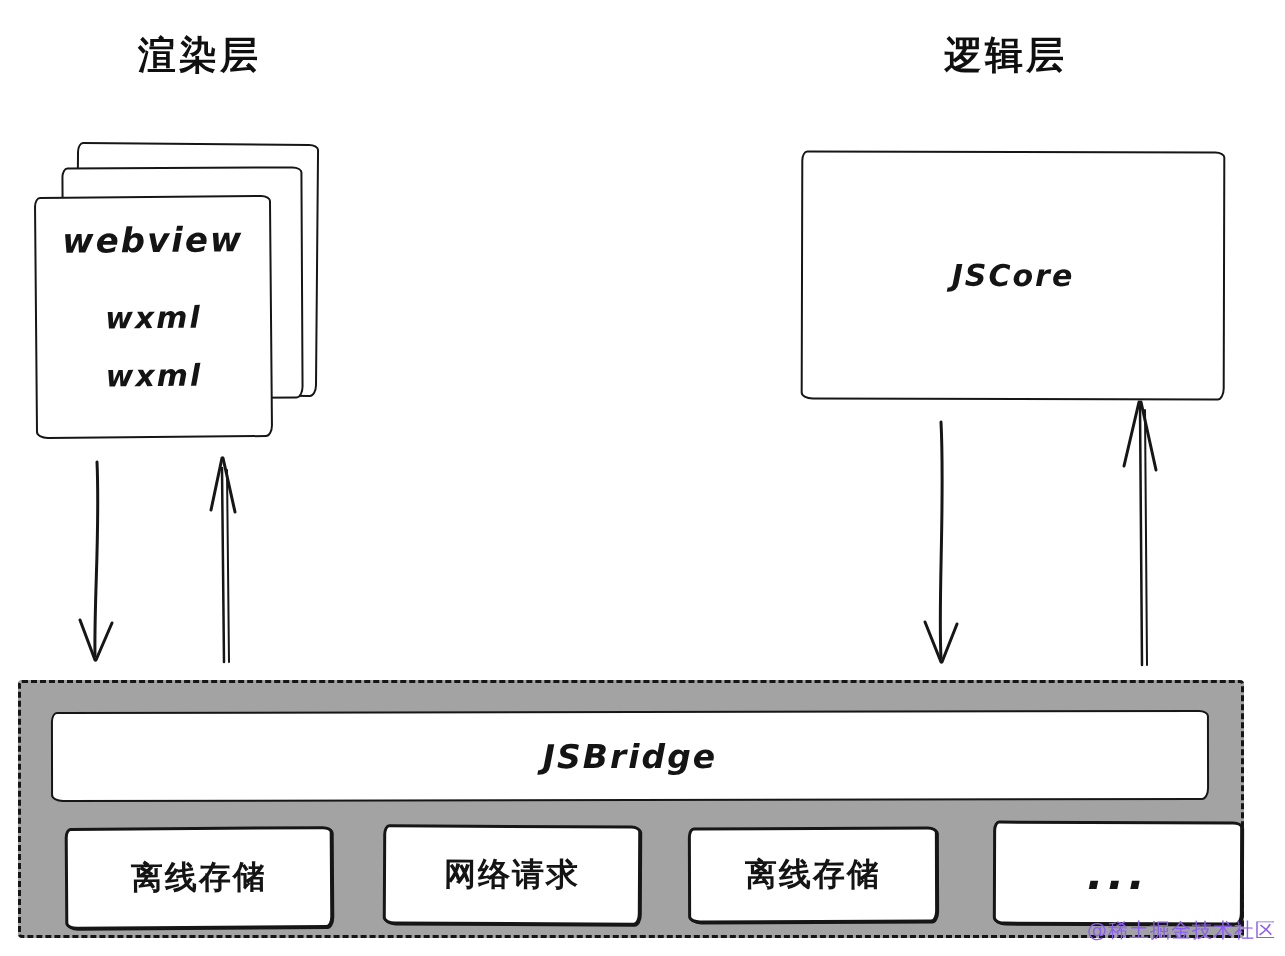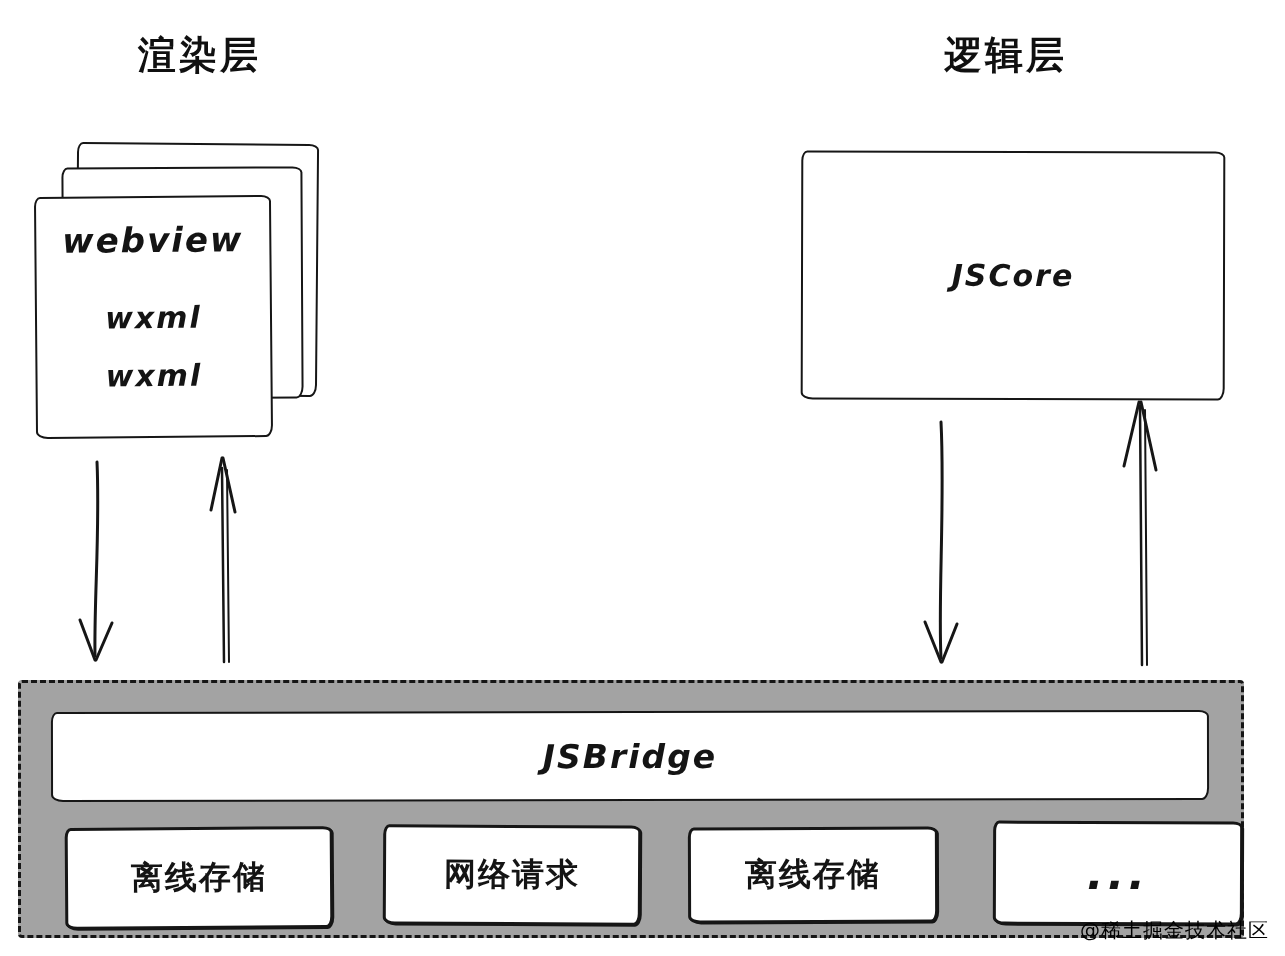--- a/index.html
+++ b/index.html
@@ -52,21 +52,21 @@
     border-width:3px;box-shadow:1px 1px 0 0 #161616;
   }
   .cap-box .cap-label{font-size:32px;font-weight:700;letter-spacing:2px;}
   .cap-1{left:44px;top:144px;width:268px;height:102px;transform:rotate(-.4deg);}
   .cap-2{left:362px;top:142px;width:258px;height:100px;transform:rotate(.3deg);}
   .cap-3{left:667px;top:144px;width:250px;height:96px;transform:rotate(-.2deg);}
   .cap-4{left:972px;top:138px;width:250px;height:104px;transform:rotate(.2deg);}
   .cap-4 .cap-label{font-size:44px;letter-spacing:4px;}
   .arrows{position:absolute;left:0;top:0;width:1285px;height:956px;pointer-events:none;}
   .watermark{
-    position:absolute;right:16px;bottom:12px;font-size:20px;color:#000000;letter-spacing:1px;
+    position:absolute;right:9px;bottom:12px;font-size:20px;color:#8b5cf6;letter-spacing:1px;
   }
 </style>
 </head>
 <body>
 
 <div class="page">
 
   <div class="layer-title" style="left:138px;top:30px;">渲染层</div>
   <div class="layer-title" style="left:944px;top:30px;">逻辑层</div>
 

